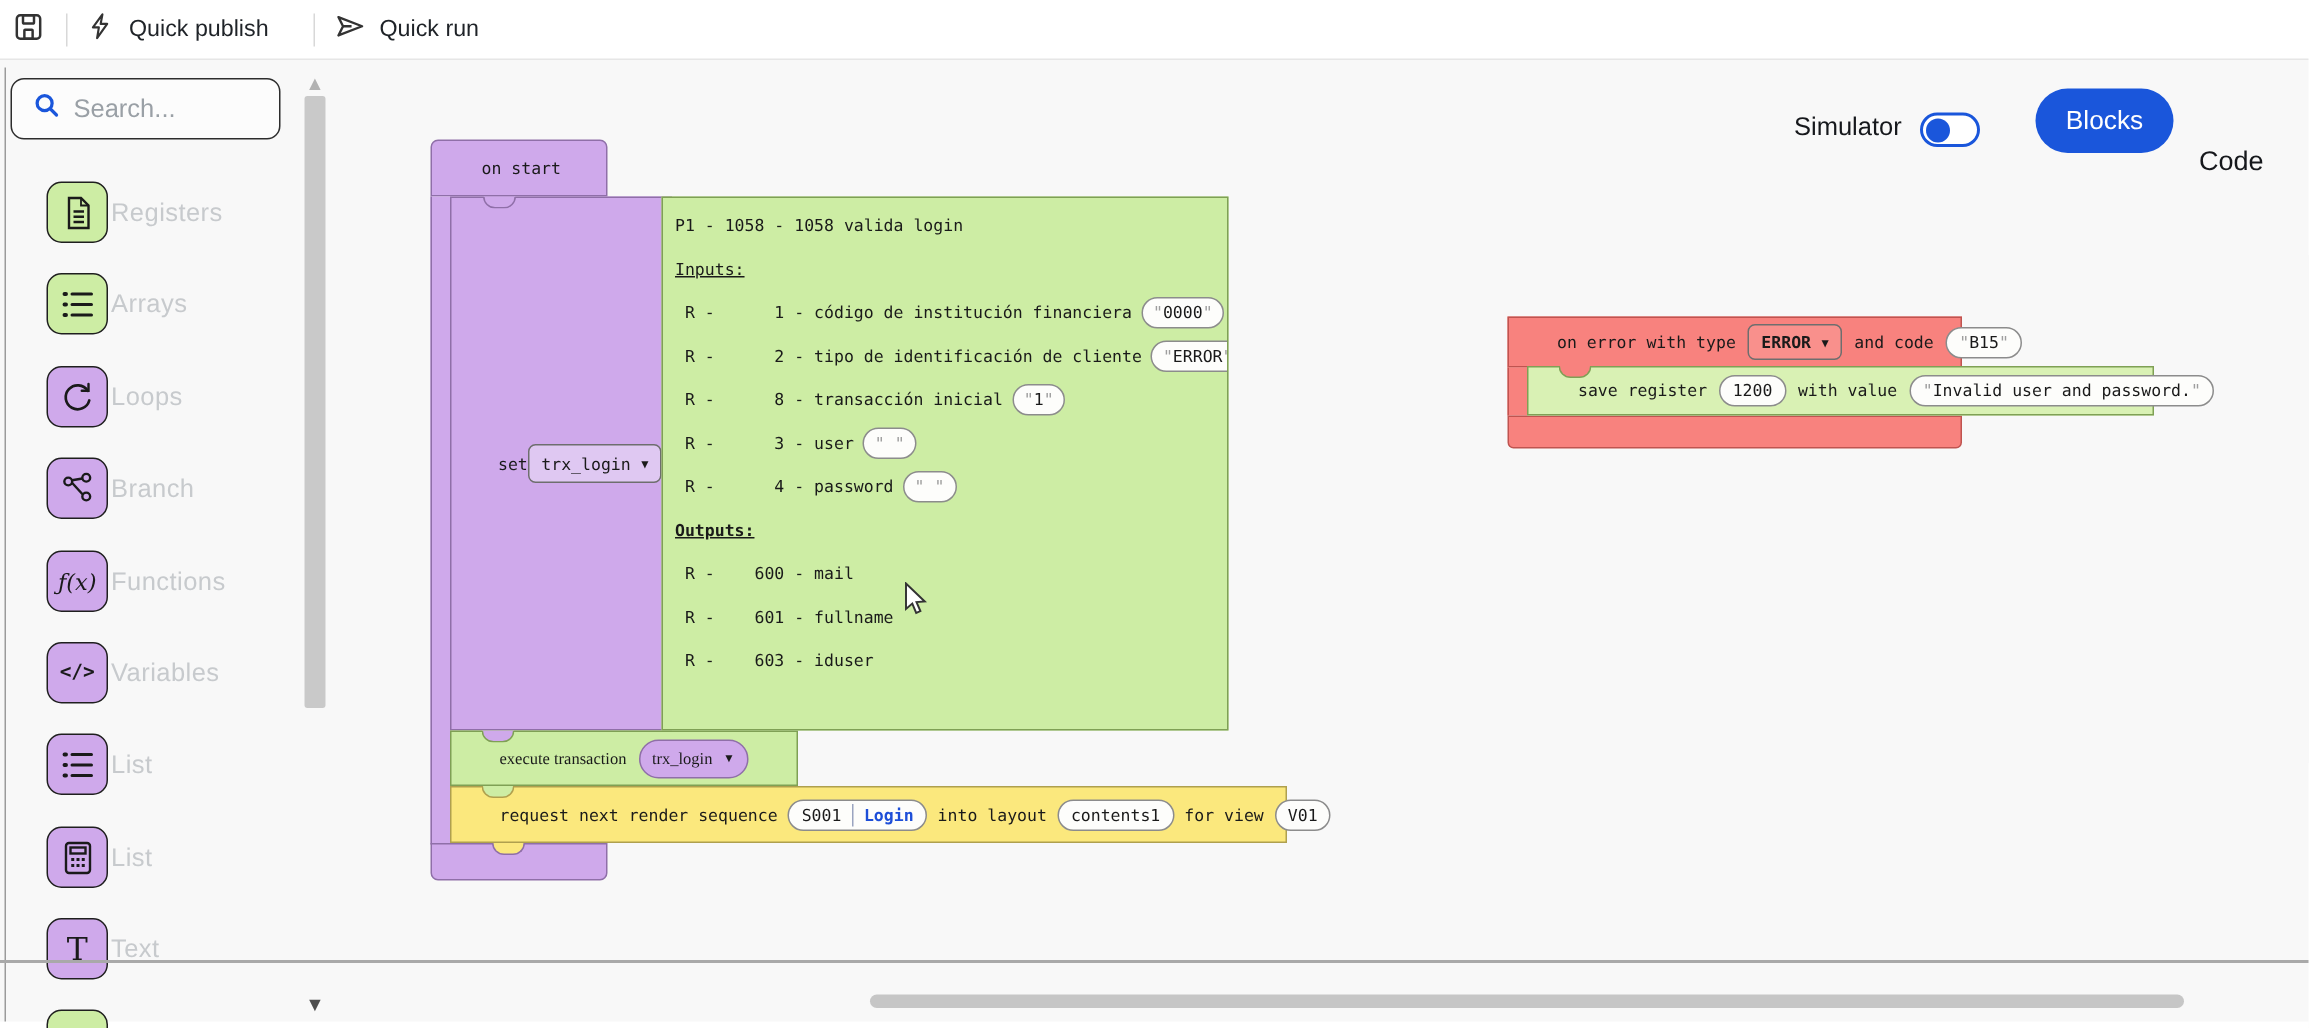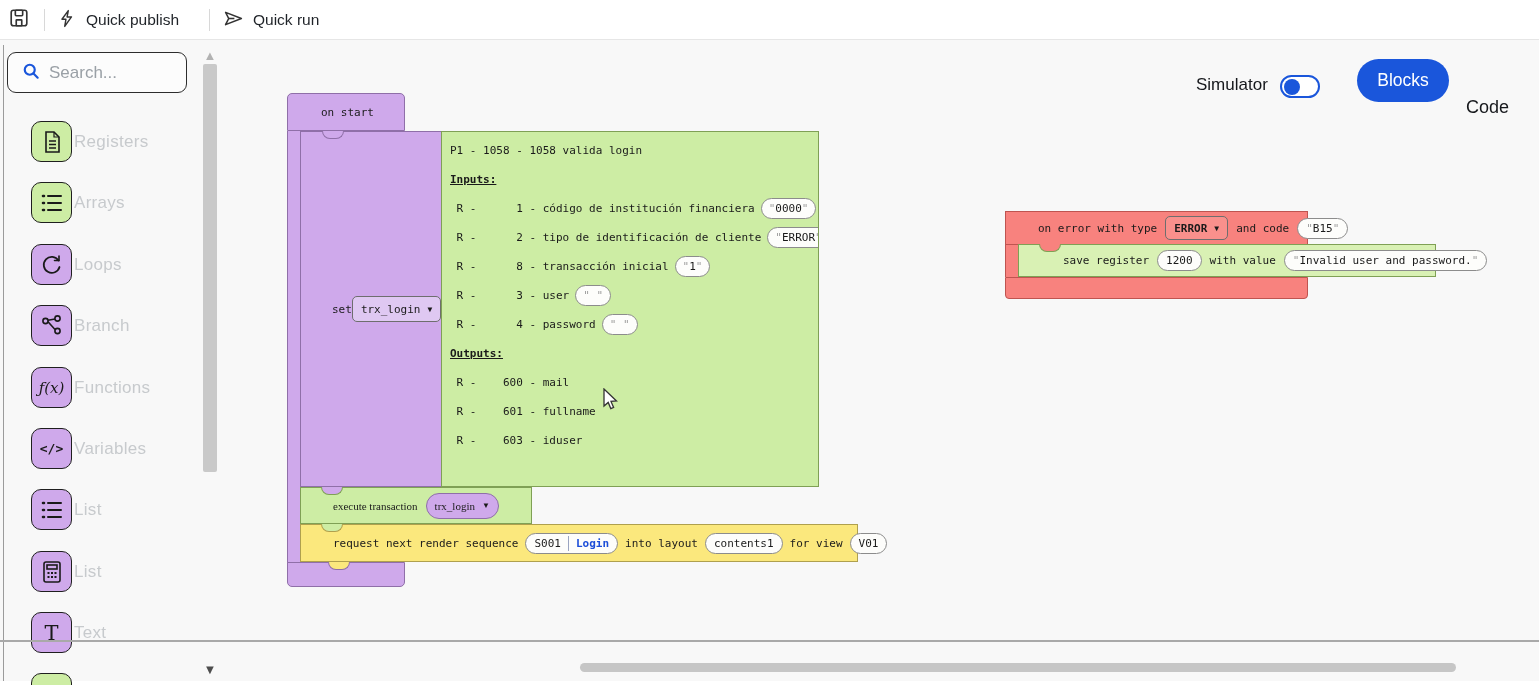--- a/index.html
+++ b/index.html
@@ -220,21 +220,21 @@
       <span class="btext">to</span>
     </div>
   </div>
 
   <div class="blk" id="tx-block" style="left: 441px; top: 91px; width: 378px; height: 356px; z-index: 2; padding: 4px 2px 0px 8px; overflow: hidden; background: rgb(205, 237, 164); border-color: rgb(127, 160, 85);">
     <div id="tx-rows">
         <div style="height: 29px; display: flex; align-items: center;">
           <span class="btext">P1 - 1058 - 1058 valida login</span>
         </div>
         <div style="height: 29px; display: flex; align-items: center;">
-          <span class="btext" style="font-weight: bold; text-decoration: underline; text-align: center;">Inputs:</span>
+          <span class="btext" style="font-weight: normal; text-decoration: underline; text-align: center;">Inputs:</span>
         </div>
         <div style="height: 29px; display: flex; align-items: center;">
           <span class="btext"> R -      1 - código de institución financiera</span>
           <span class="pill" style="margin-left: 6px; padding: 1px 7px; height: 21px;"><span class="q">"</span><span class="btext">0000</span><span class="q">"</span></span>
         </div>
         <div style="height: 29px; display: flex; align-items: center;">
           <span class="btext"> R -      2 - tipo de identificación de cliente</span>
           <span class="pill" style="margin-left: 6px; padding: 1px 7px; height: 21px;"><span class="q">"</span><span class="btext">ERROR</span><span class="q">"</span></span>
         </div>
         <div style="height: 29px; display: flex; align-items: center;">
@@ -306,21 +306,21 @@
         <span class="btext" style="font-weight:bold;">ERROR</span>
         <span class="dd-arrow">▼</span>
       </span>
       <span class="btext">and code</span>
       <span class="pill">
         <span class="q">"</span><span class="btext">B15</span><span class="q">"</span>
       </span>
     </div>
   </div>
   <div class="abs" id="err-spine" style="left: 1005px; top: 205px; width: 14px; height: 32px; border-left: 1px solid rgb(191, 84, 80); background: rgb(248, 130, 126); border-top-color: rgb(191, 84, 80); border-right-color: rgb(191, 84, 80); border-bottom-color: rgb(191, 84, 80);"></div>
-  <div class="blk" id="save-block" style="left: 1018px; top: 204px; width: 418px; height: 33px; z-index: 2; background: rgb(217, 241, 180); border-color: rgb(127, 160, 85); padding-left: 11px;">
+  <div class="blk" id="save-block" style="left: 1018px; top: 204px; width: 418px; height: 33px; z-index: 2; background: rgb(217, 241, 180); border-color: rgb(127, 160, 85);">
     <div class="bite" id="bite-save" style="left: 20px; background: rgb(248, 130, 126); border-color: rgb(127, 160, 85);"></div>
     <div class="brow" style="gap:8px; padding-left:9px;">
       <span class="btext">save register</span>
       <span class="pill">
         <span class="btext">1200</span>
       </span>
       <span class="btext">with value</span>
       <span class="pill">
         <span class="q">"</span><span class="btext">Invalid user and password.</span><span class="q">"</span>
       </span>

